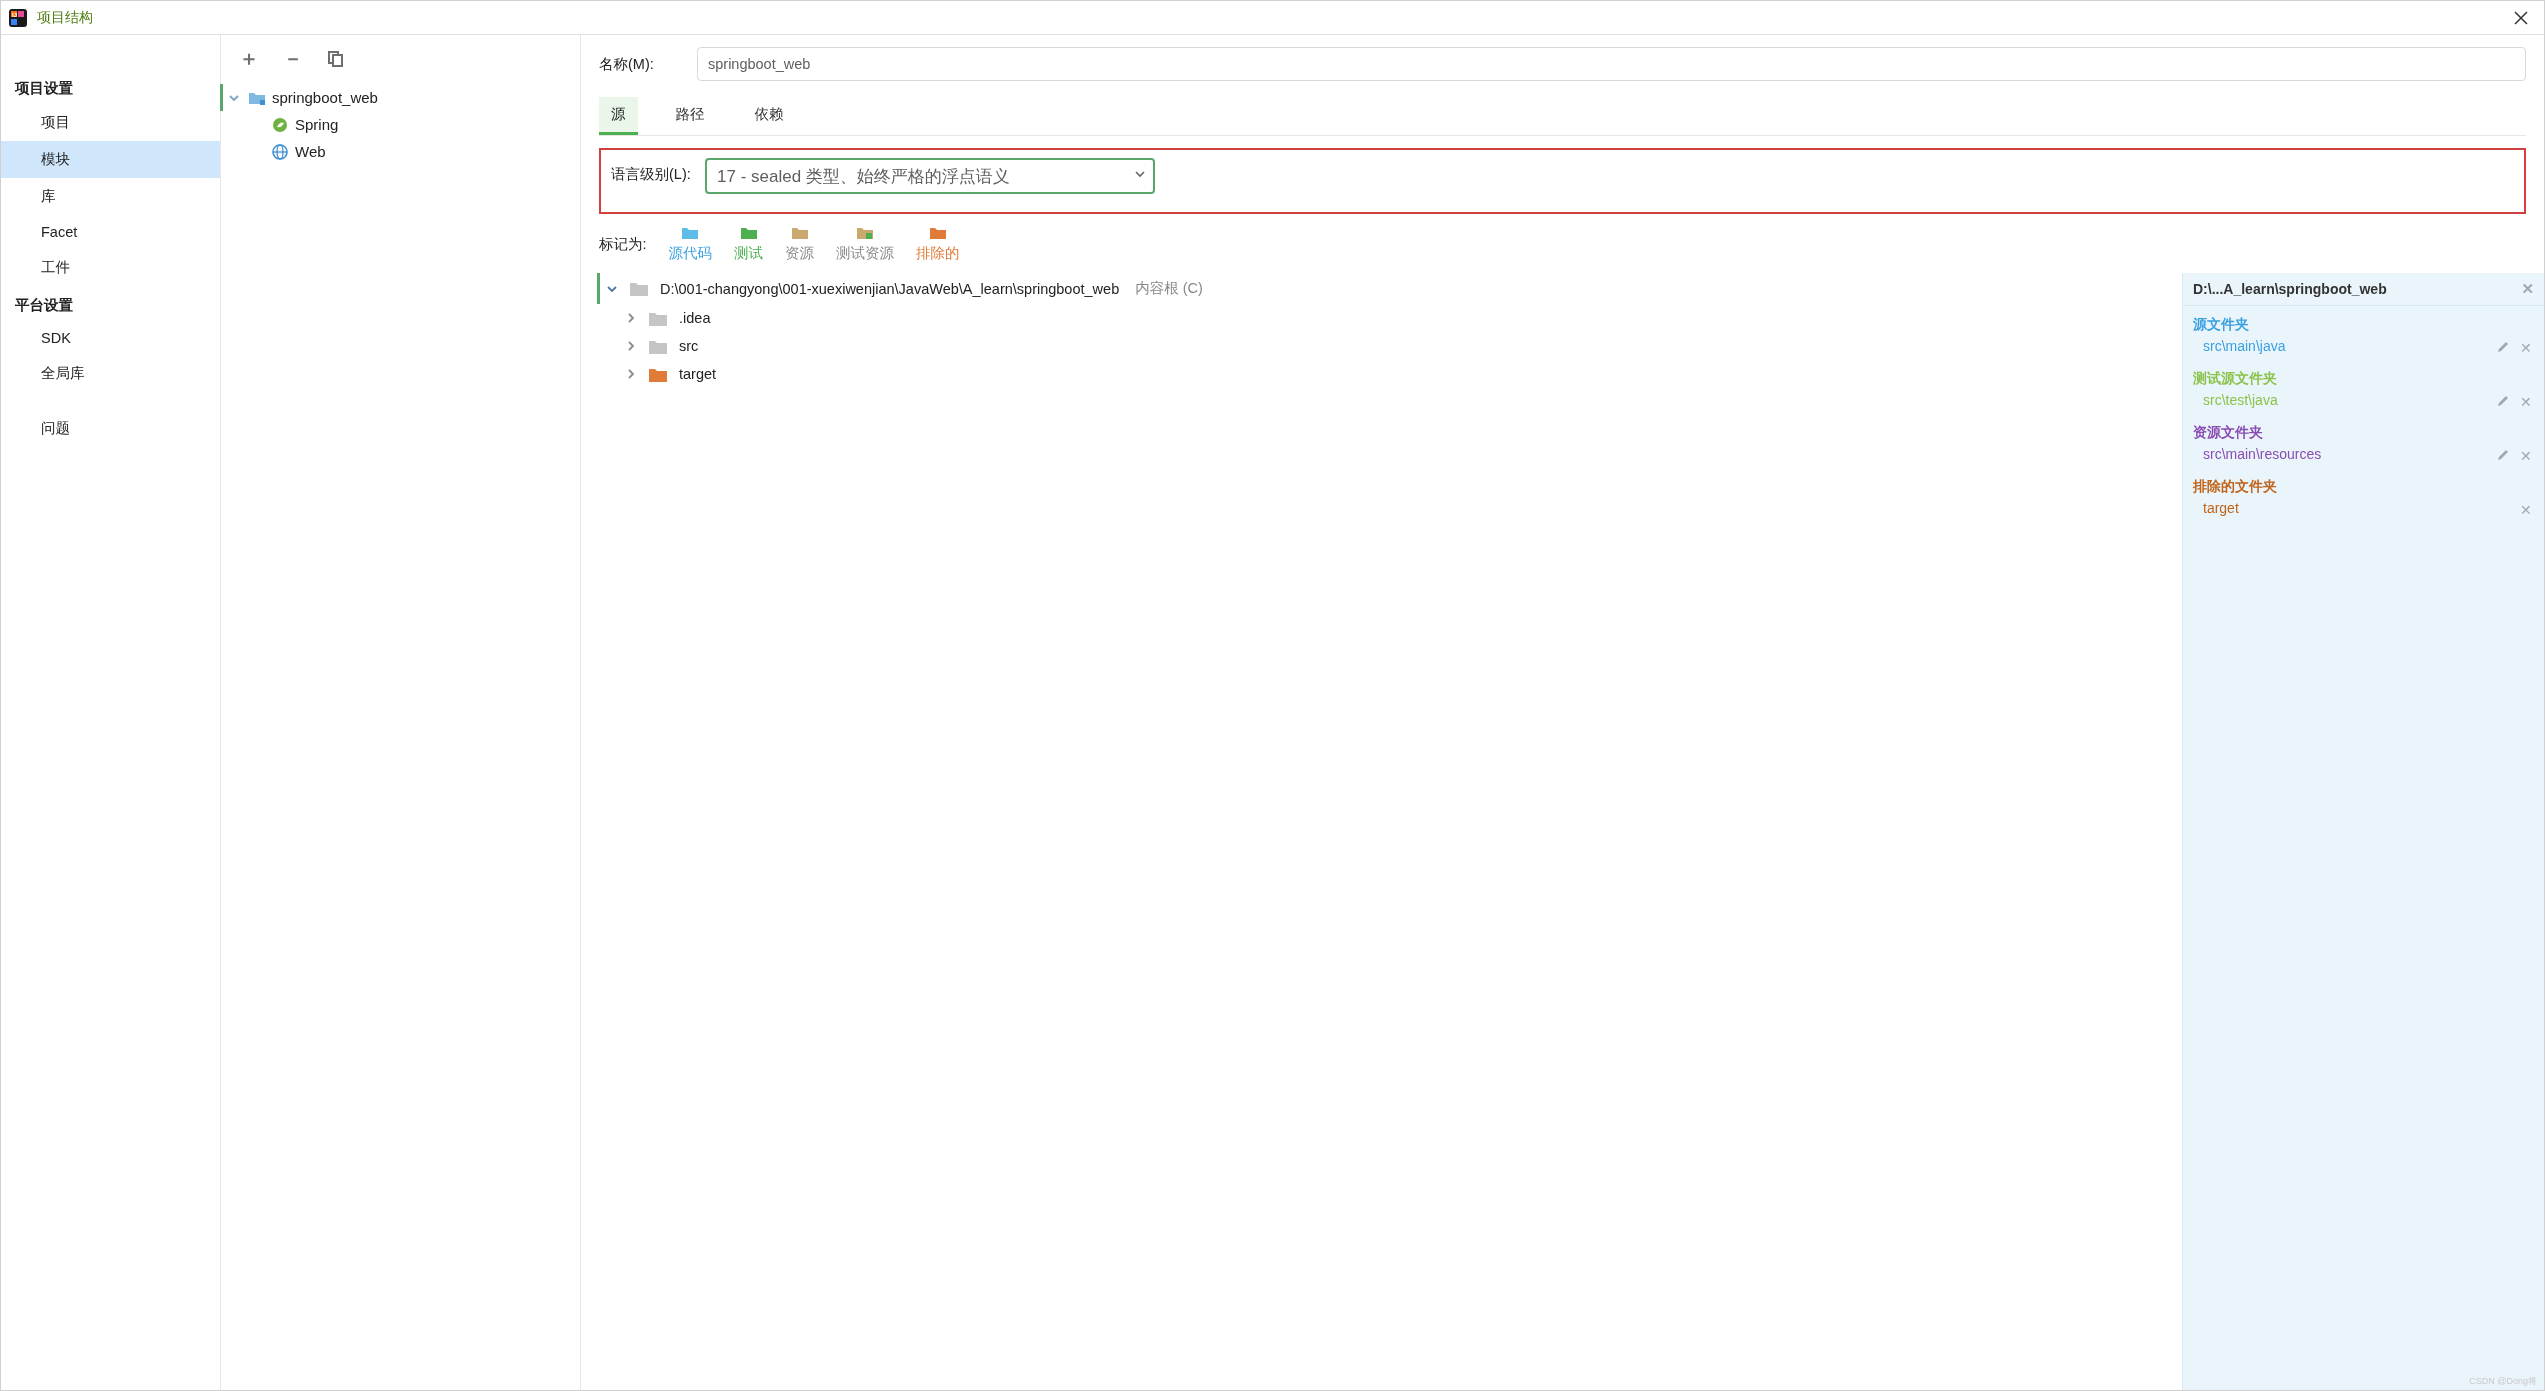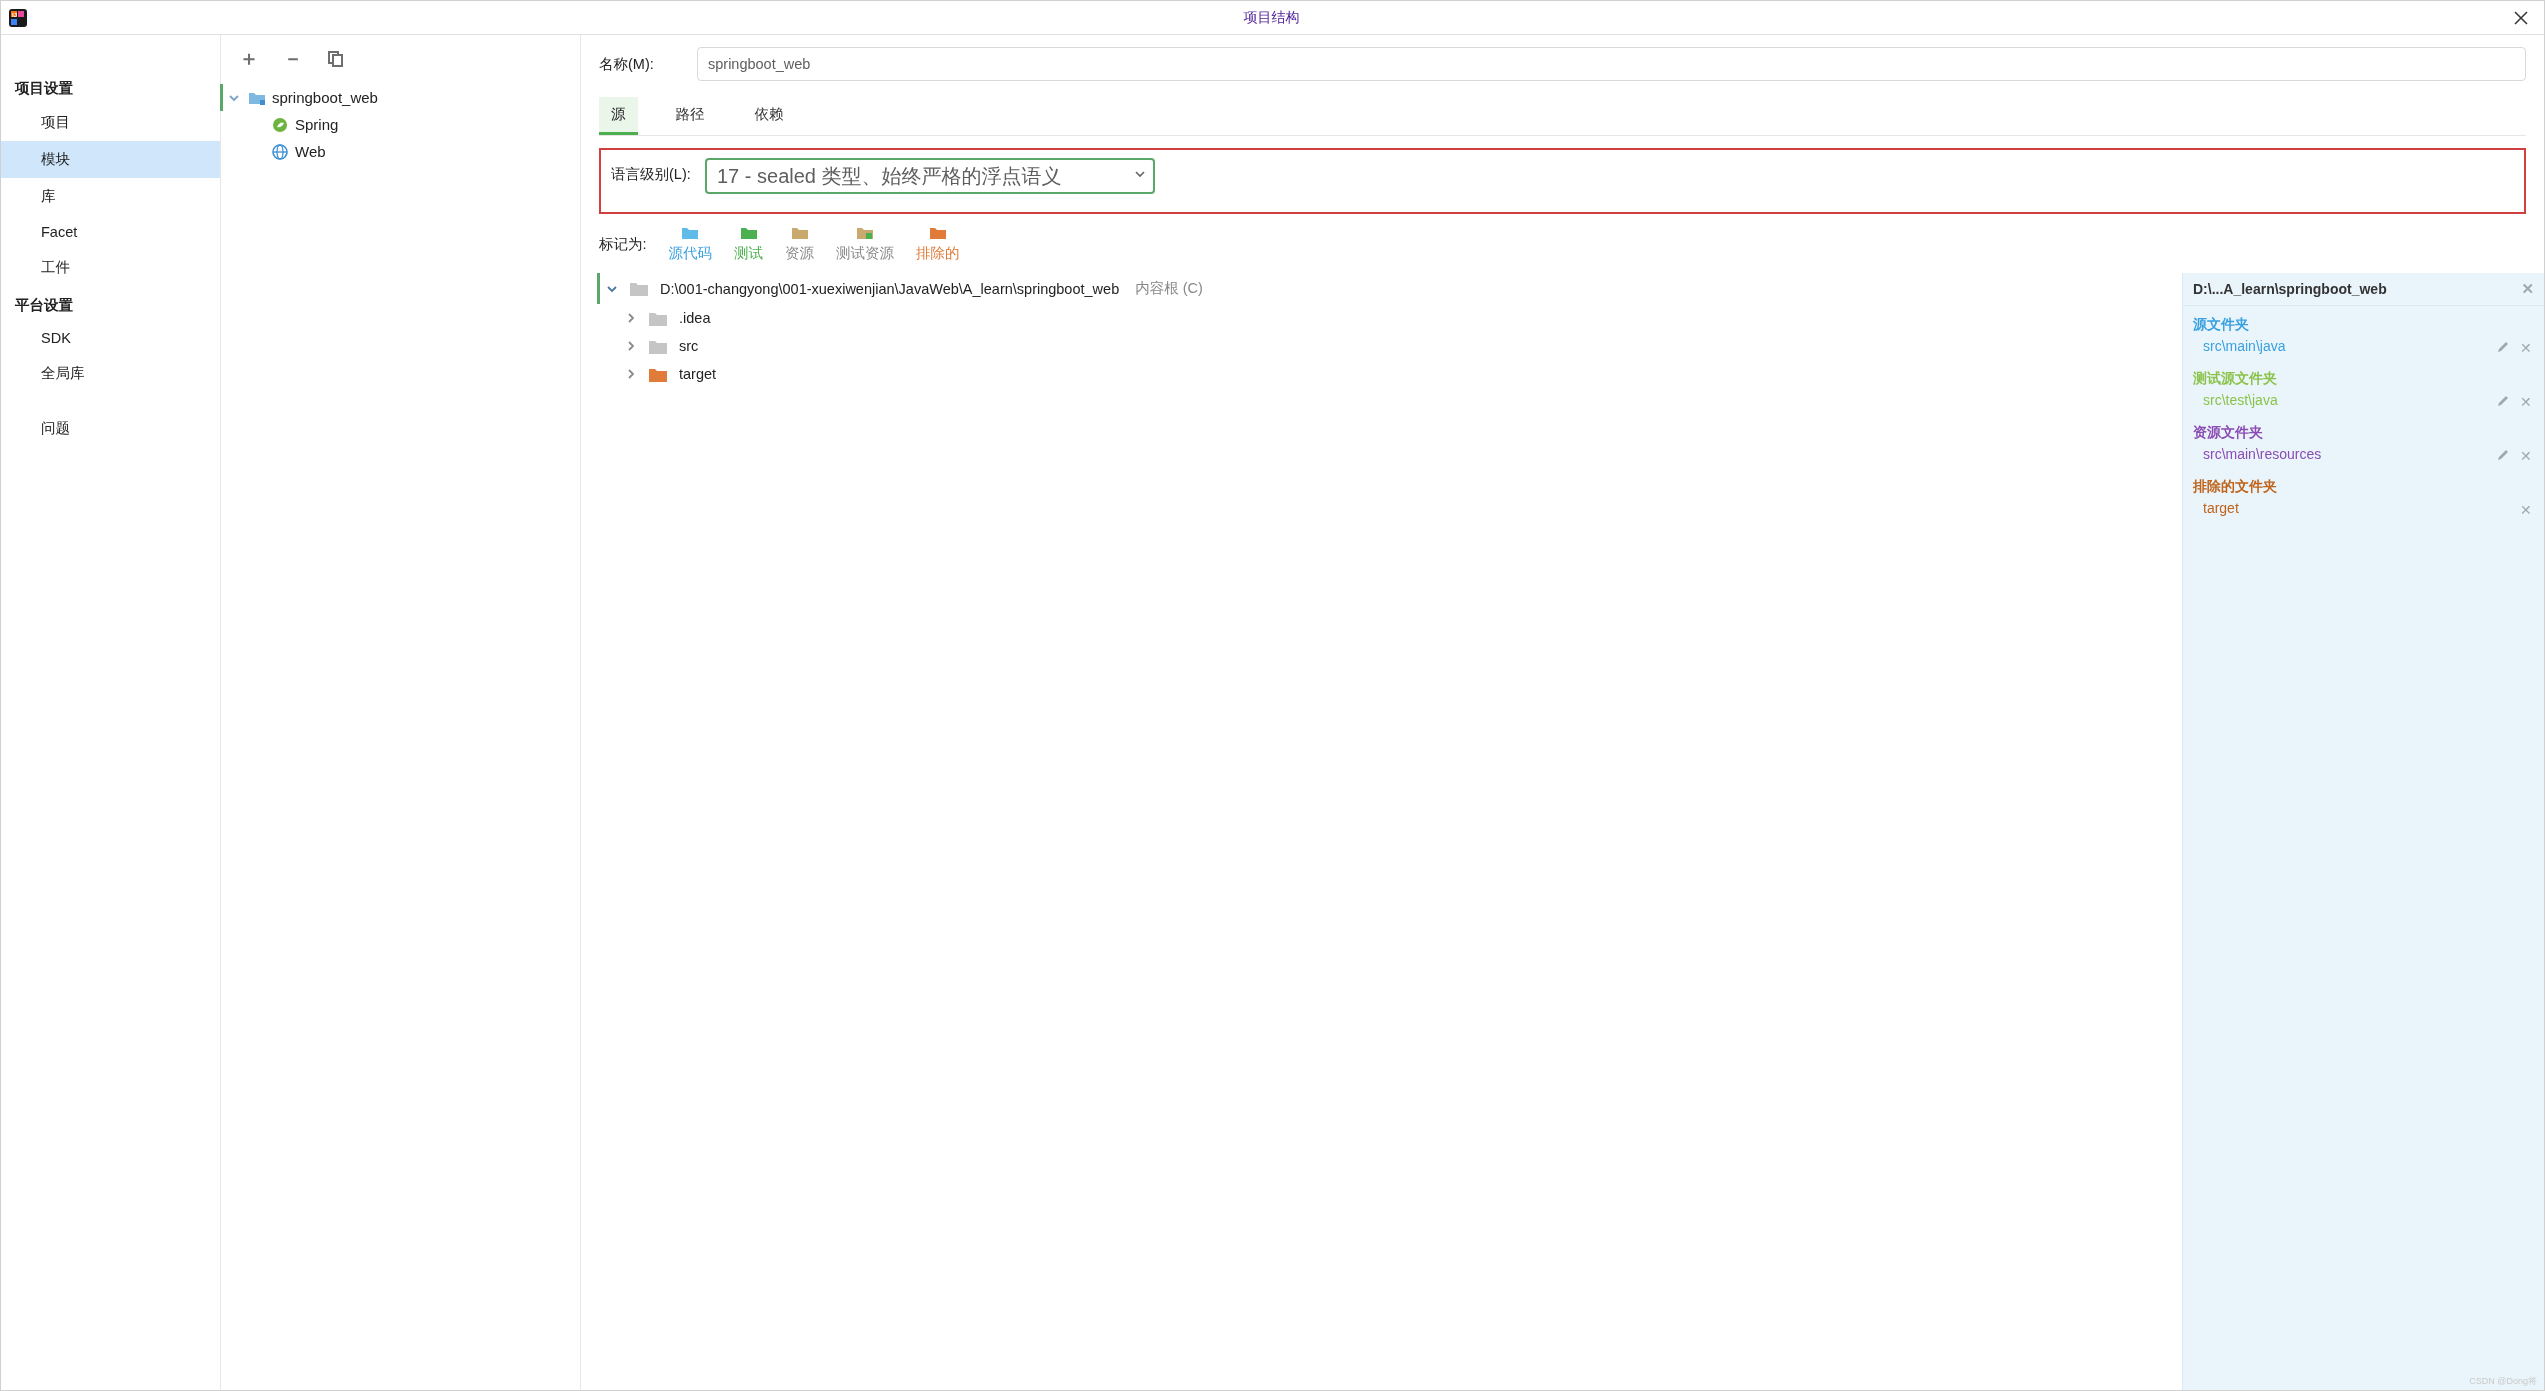--- a/index.html
+++ b/index.html
@@ -2,21 +2,21 @@
 <html><head>
   <meta charset="utf-8">
   <style>
     * { margin: 0; padding: 0; box-sizing: border-box; }
     body { font-family: "Microsoft YaHei", -apple-system, sans-serif; font-size: 14px; color: #1e1e1e; background: #fff; overflow: hidden; }
     .window { display: flex; flex-direction: column; width: 100vw; height: 100vh; border: 1px solid #d0d0d0; }
 
     
     .titlebar { display: flex; align-items: center; height: 34px; padding: 0 8px; border-bottom: 1px solid #e0e0e0; }
     .titlebar .app-icon { width: 18px; height: 18px; margin-right: 10px; }
-    .titlebar .title { flex: 1; font-size: 14px; color: #4c1d95; text-align: center; }
+    .titlebar .title { flex: 1; font-size: 14px; color: #4d7c0f; }
     .titlebar .close { font-size: 16px; color: #444; cursor: pointer; padding: 4px 8px; }
 
     
     .body { flex: 1; display: flex; min-height: 0; }
 
     
     .sidebar { width: 220px; border-right: 1px solid #e6e6e6; display: flex; flex-direction: column; }
     .navbtns { display: flex; gap: 14px; padding: 10px 14px 6px; }
     .cat-title { font-weight: 700; font-size: 14.5px; padding: 10px 14px 6px; color: #222; }
     .cat-item { padding: 9px 14px 9px 40px; font-size: 14.5px; cursor: pointer; color: #222; }
@@ -40,21 +40,21 @@
     .row { display: flex; align-items: center; margin-bottom: 16px; gap: 16px; }
     .label-col { min-width: 82px; color: #222; font-size: 14.5px; }
     .textfield { flex: 1; height: 34px; border: 1px solid #d9d9d9; border-radius: 4px; padding: 0 10px; font-size: 14.5px; color: #5e5e5e; background: #fff; }
 
     .tabs { display: flex; gap: 26px; border-bottom: 1px solid #e6e6e6; margin-bottom: 12px; }
     .tab { padding: 8px 12px; font-size: 14.5px; color: #333; cursor: pointer; border-bottom: 3px solid transparent; }
     .tab.active { background: #eaf6ea; border-bottom: 3px solid #4caf50; color: #222; }
 
     .redbox { border: 2px solid #d23f3f; padding: 8px 10px 18px; display: flex; align-items: flex-start; gap: 12px; margin-bottom: 12px; }
     .selectwrap { position: relative; flex: 0 0 450px; }
-    .selectbox { width: 100%; height: 36px; border: 2px solid #59a869; border-radius: 4px; padding: 1px 28px 0 10px; font-size: 20px; color: #5e5e5e; display: flex; align-items: center; background: #fff; }
+    .selectbox { width: 100%; height: 36px; border: 2px solid #59a869; border-radius: 4px; padding: 1px 28px 0 10px; font-size: 17px; color: #5e5e5e; display: flex; align-items: center; background: #fff; }
     .selectbox .dd { position: absolute; right: 9px; top: 10px; color: #777; }
 
     .markrow { display: flex; align-items: center; gap: 22px; font-size: 14.5px; }
     .marklabel { color: #222; }
     .markitem { display: flex; align-items: center; gap: 5px; cursor: pointer; flex-direction: column; }
     .mi-src { color: #3aa0e0; } .mi-test { color: #4caf50; } .mi-res { color: #8a8a8a; }
     .mi-tres { color: #8a8a8a; } .mi-excl { color: #e07b3a; }
     .fold { width: 16px; height: 13px; display: inline-block; }
 
     .contentrow { margin-top: 10px; display: flex; min-height: 0; flex: 1; }

